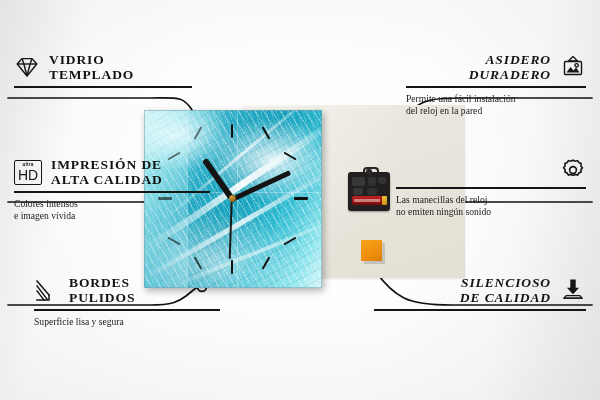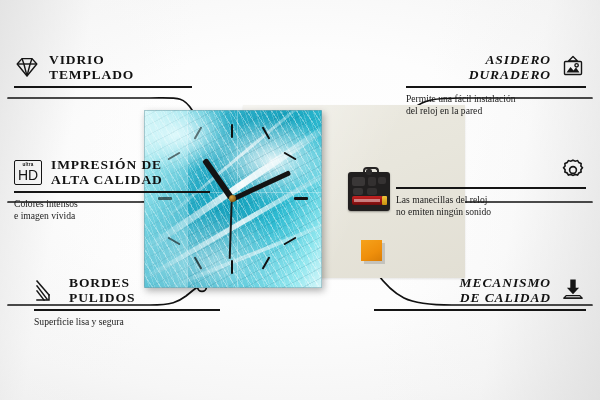--- a/index.html
+++ b/index.html
@@ -297,21 +297,21 @@
       </span>
     </div>
     <div class="rule"></div>
     <div class="sub">Las manecillas del reloj
 no emiten ningún sonido</div>
   </div>
 
   <div class="feat right" style="left:374px;top:275px;width:212px;">
     <div class="hdr">
       <span class="titles">
-        <span class="t1">MECANISMO</span>
+        <span class="t1">SILENCIOSO</span>
         <span class="t2">DE CALIDAD</span>
       </span>
       <span class="ico">
         <svg viewBox="0 0 26 26">
           <path d="M10.3,2.5 h5.4 v8.2 h3.4 L13,17.2 L6.9,10.7 h3.4 Z" fill="#151515"></path>
           <path d="M6.2,18.6 h13.6 l2.4,2.6 h-18.4 Z" fill="none" stroke="#151515" stroke-width="1.3" stroke-linejoin="round"></path>
           <path d="M3.8,21.2 h18.4" fill="none" stroke="#151515" stroke-width="1.3"></path>
         </svg>
       </span>
     </div>

